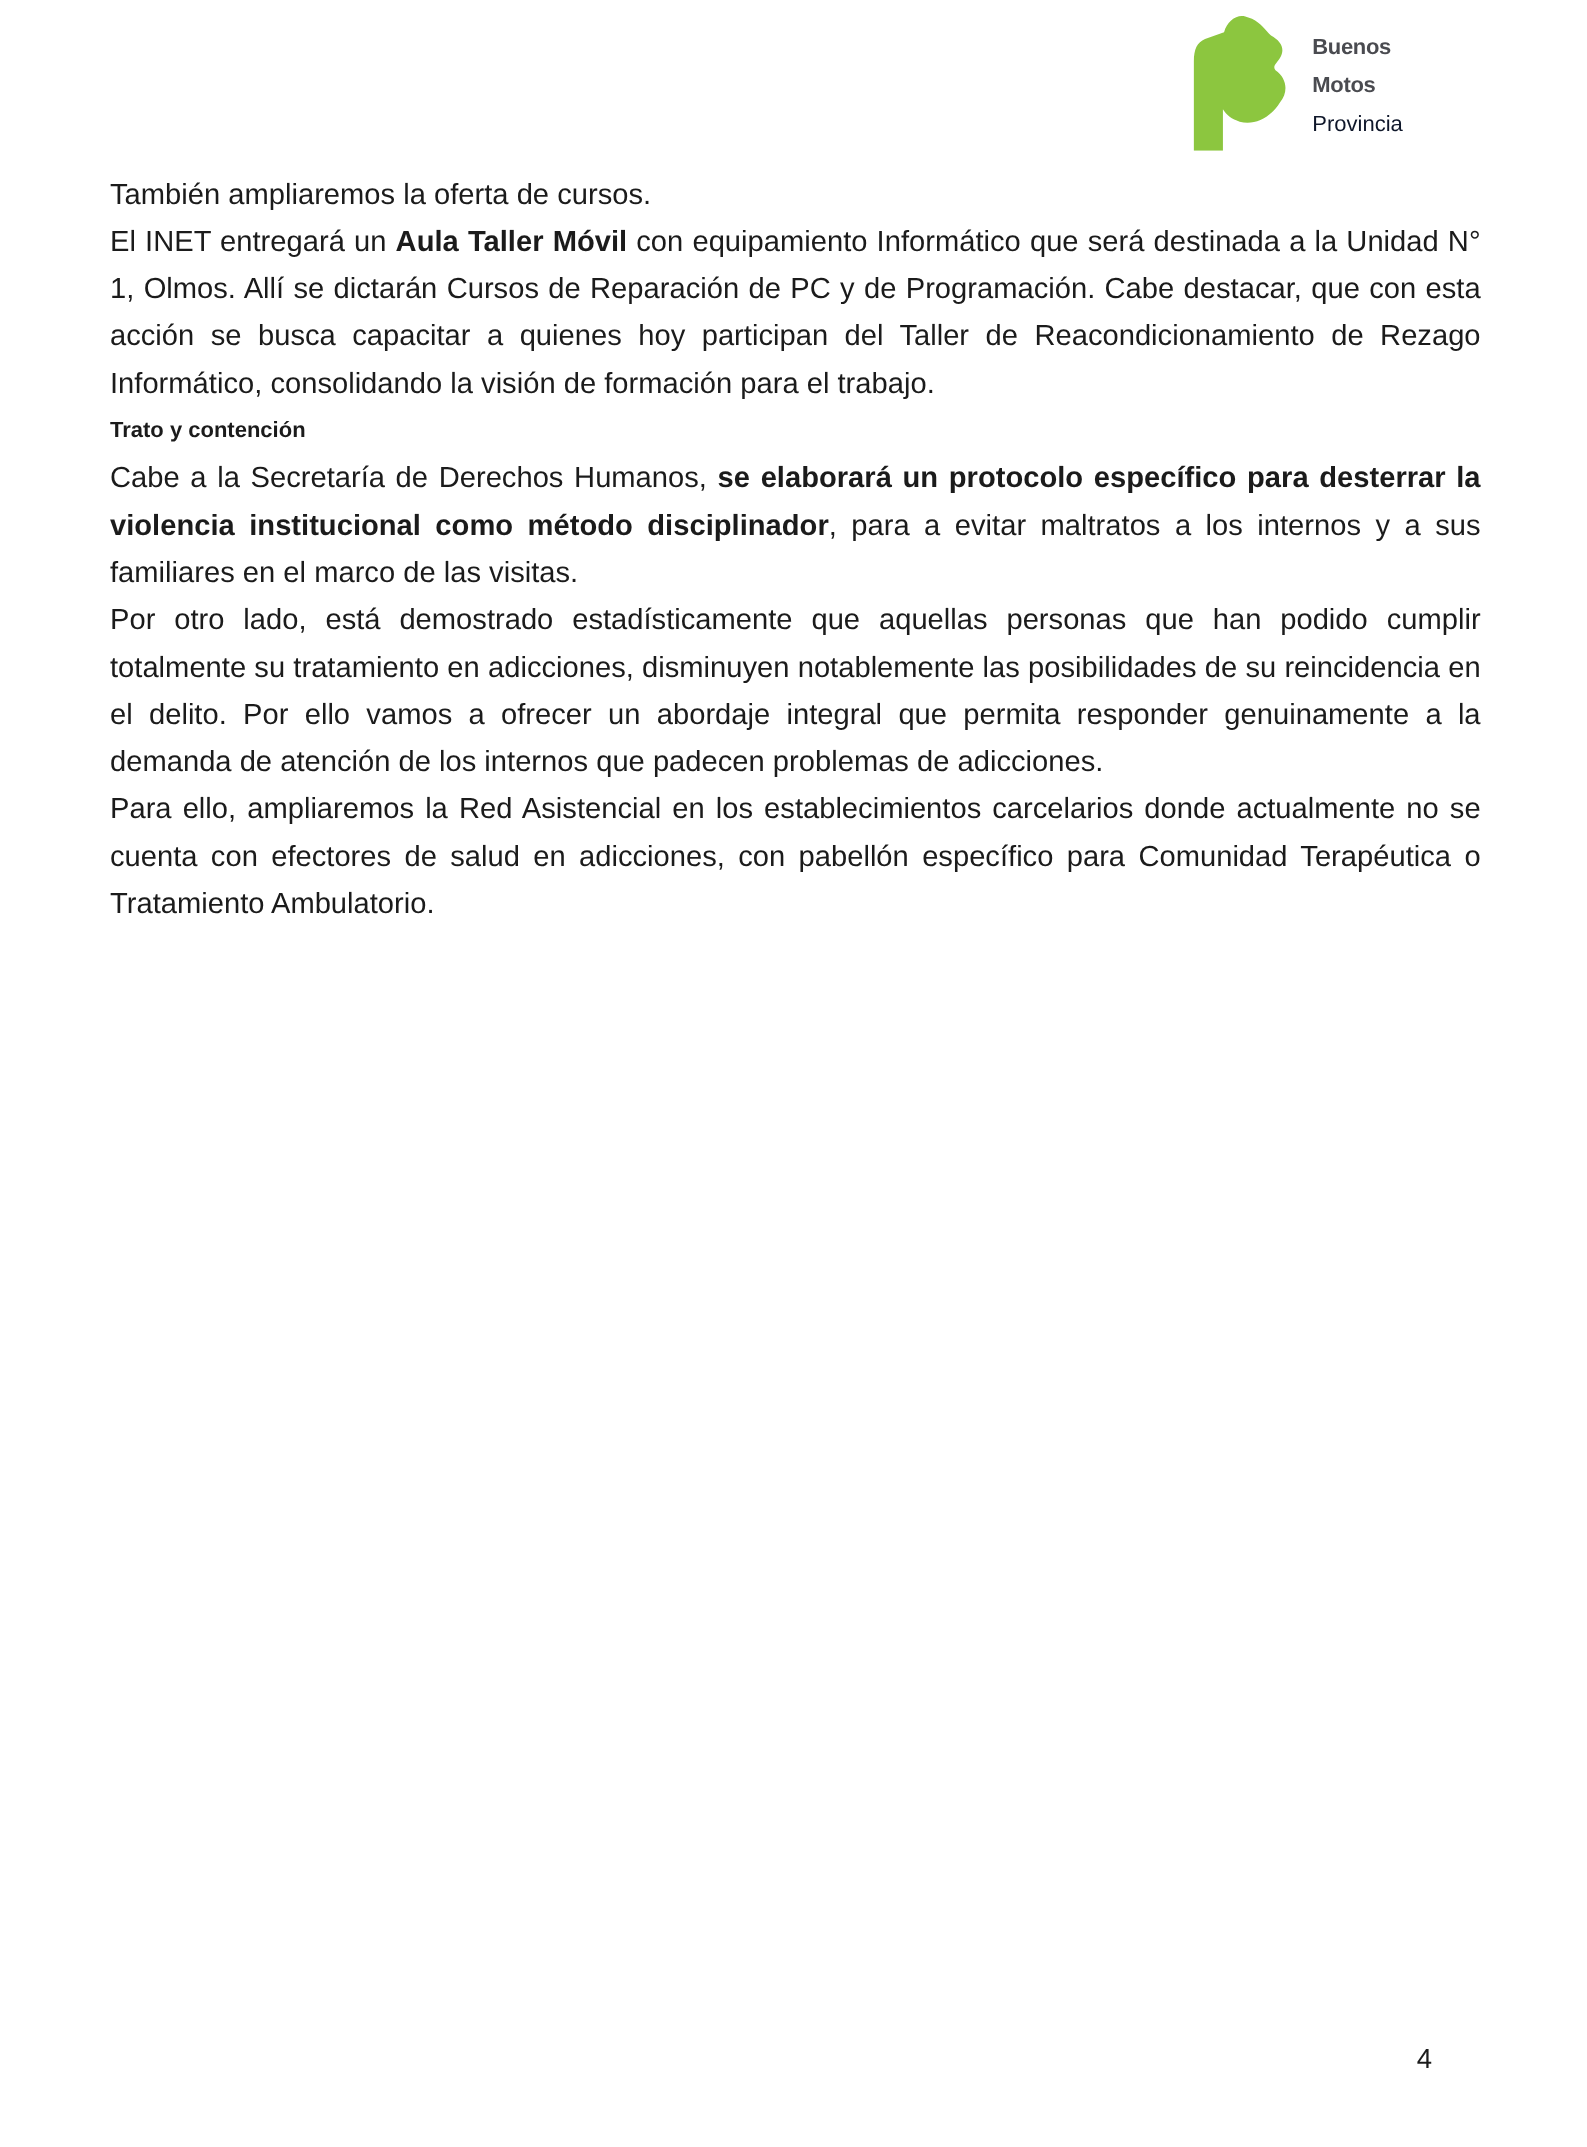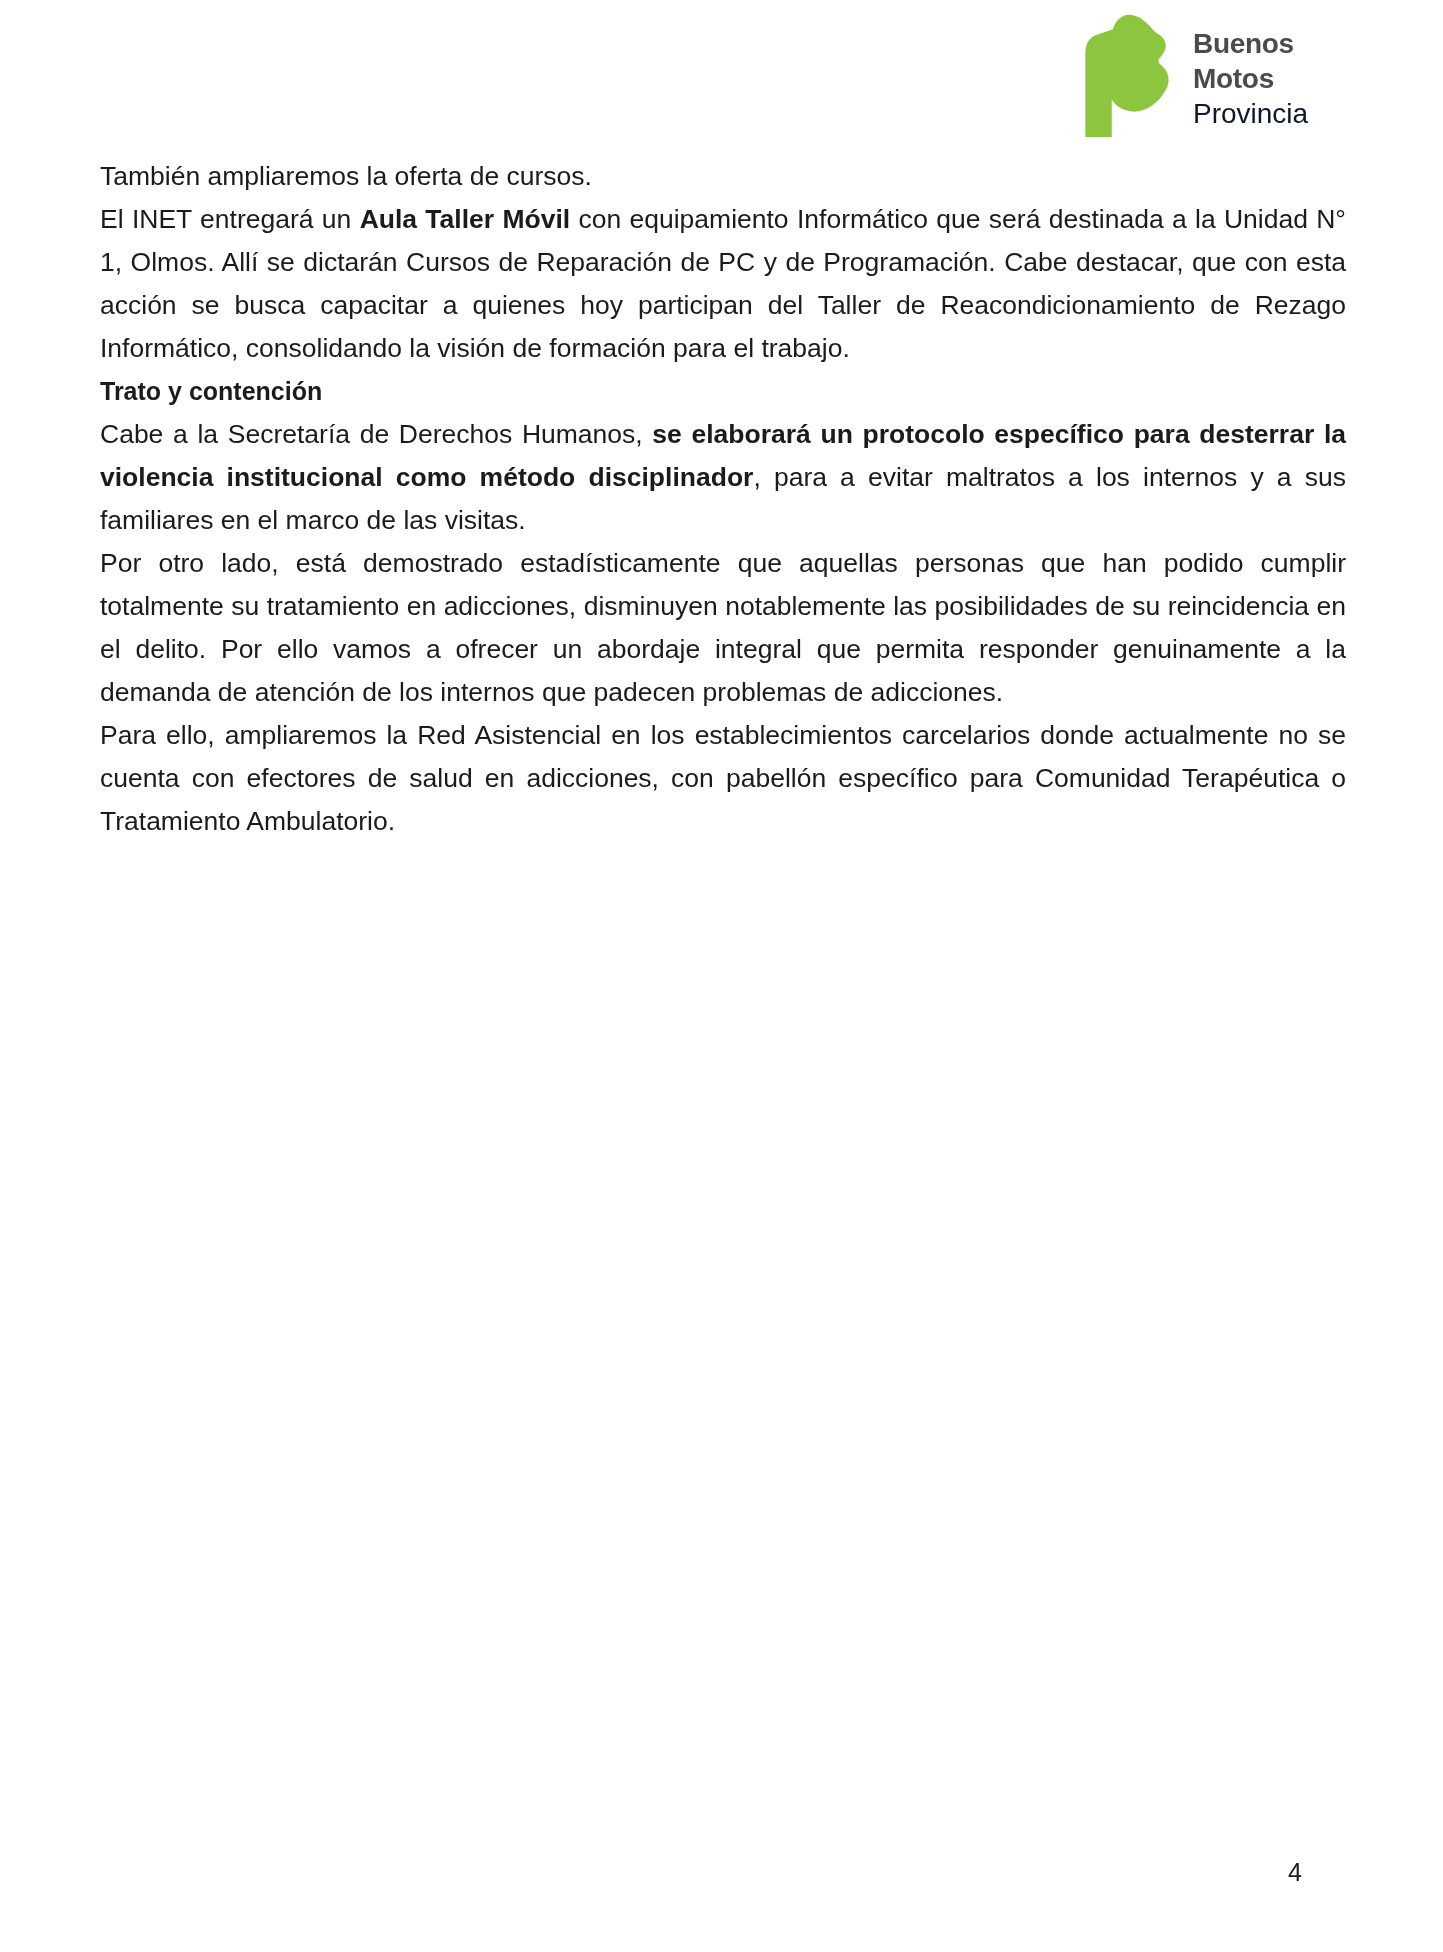--- a/index.html
+++ b/index.html
@@ -10,21 +10,21 @@
     background:#ffffff;
     font-family:"Liberation Sans", sans-serif;
     color:#1b1b1b;
     overflow:hidden;
   }
 
   
   .logo-mark { position:absolute; left:1083px; top:13px; }
   .logo-text {
     position:absolute; left:1193px; top:26px;
-    font-size:28px; line-height:35px;
+    font-size:20px; line-height:35px;
   }
   .logo-text .l-bold { font-weight:bold; color:#4a4b50; letter-spacing:-0.3px; }
   .logo-text .l-reg  { font-weight:400;  color:#0f172a; }
 
   
   .content {
     position:absolute;
     left:100px; top:155px;
     width:1246px;
     font-size:26.5px;
@@ -32,21 +32,21 @@
     text-align:justify;
   }
   .content p { margin:0; }
   .content p.single { text-align:left; }
   .p2 { margin-top:40px; }
   .p3 { margin-top:40px; }
   .heading {
     margin-top:60px;
     font-weight:bold;
     text-align:left;
-    font-size:25px;
+    font-size:20px;
     line-height:43px;
   }
   .p4 { margin-top:30px; }
   .p5 { margin-top:22px; }
   .p6 { margin-top:10px; }
   .p7 { margin-top:20px; }
   .b { font-weight:bold; }
 
   
   .page-number {

